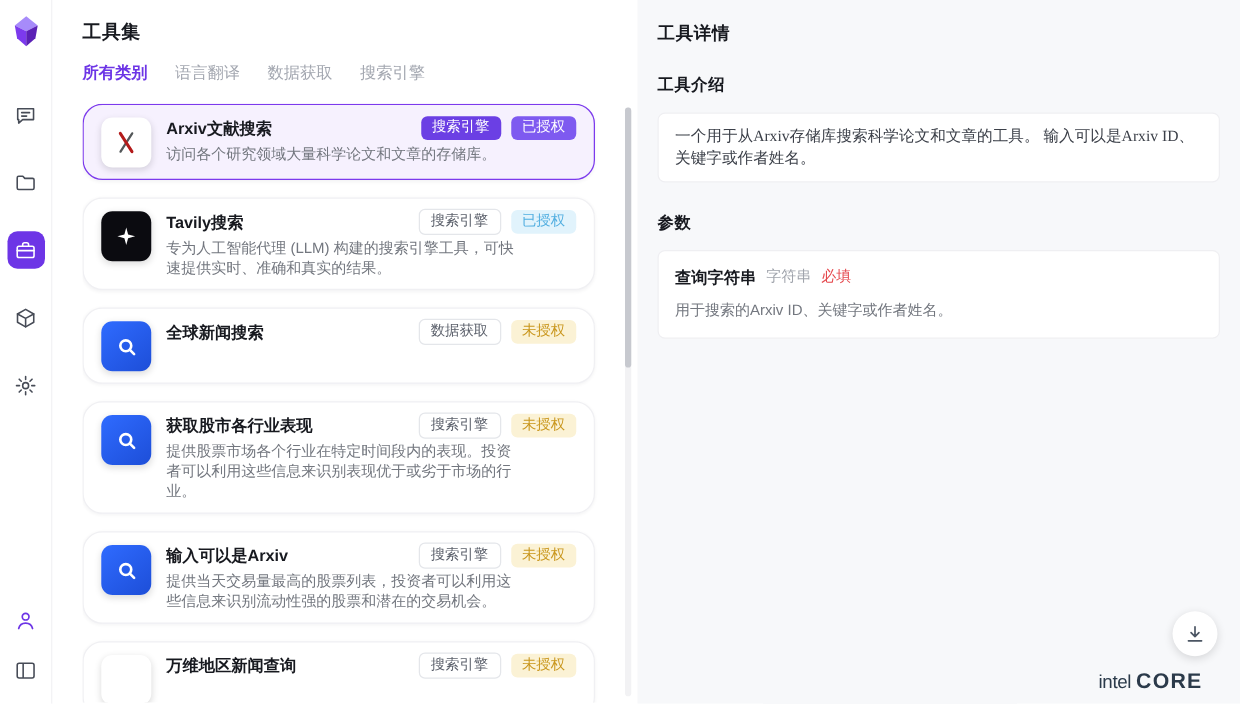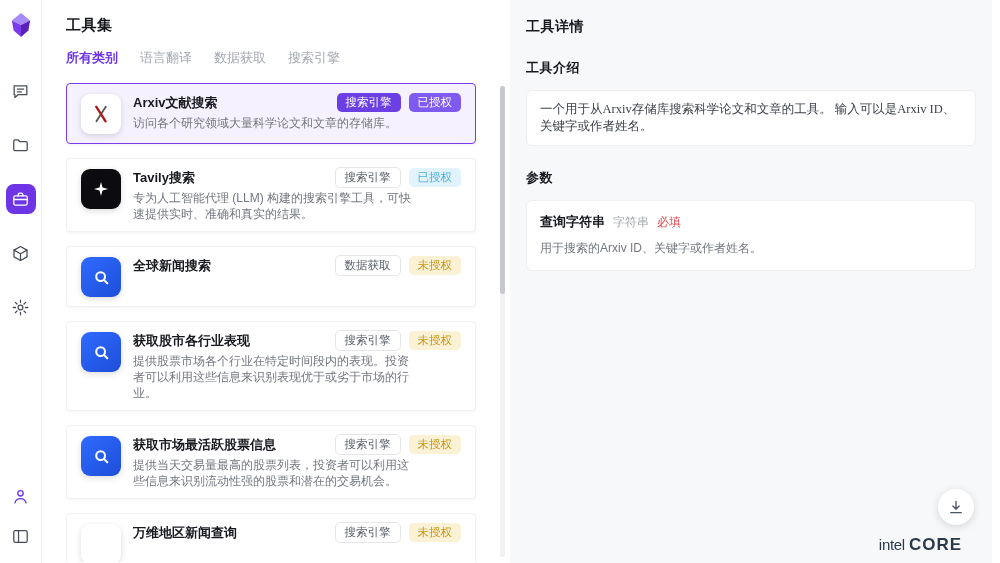--- a/index.html
+++ b/index.html
@@ -35,21 +35,21 @@
   .panel-title { font-size:15px; font-weight:700; margin:0; letter-spacing:0.5px; }
   .tabs { display:flex; gap:22px; margin-top:14px; font-size:13px; color:#a3a7b0; }
   .tab { cursor:pointer; }
   .tab.active { color:#6d35e6; font-weight:700; }
 
   .cards {
     margin-top:16px; padding-right:34px; display:flex; flex-direction:column; gap:14px;
     height:479px; overflow:hidden;
   }
   .card {
-    background:#fff; border:1px solid #f0f0f3; border-radius:4px;
+    background:#fff; border:1px solid #f0f0f3; border-radius:16px;
     padding:8px 14px 9px; display:flex; gap:12px; cursor:pointer;
     box-shadow:0 1px 3px rgba(17,24,39,0.05);
   }
   .card.selected { border:1.5px solid #7c3aed; background:#f6f1fe; }
   .tool-icon {
     width:40px; height:40px; flex:none; border-radius:9px; margin-top:2px;
     display:grid; place-items:center; background:#fff;
     box-shadow:0 2px 6px rgba(0,0,0,0.14);
   }
   .tool-icon.tavily { background:#0b0b10; }
@@ -86,21 +86,21 @@
   .detail-title { font-size:14px; font-weight:700; margin:2px 0 0; letter-spacing:0.5px; }
   .section-label { font-size:13px; font-weight:700; margin:23px 0 0; letter-spacing:0.5px; }
   .intro-card {
     margin-top:13px; background:#fff; border:1px solid #efeff2; border-radius:6px;
     padding:10px 13px; font-size:12.5px; color:#3c4049; line-height:17px;font-family:Liberation Serif, serif;
   }
   .param-card {
     margin-top:13px; background:#fff; border:1px solid #efeff2; border-radius:6px;
     padding:12px 13px 13px;
   }
-  .param-head { display:flex; align-items:center; gap:8px; }
+  .param-head { display:flex; align-items:flex-start; gap:8px; }
   .param-name { font-size:13px; font-weight:700; color:#17191f; }
   .param-type { font-size:12px; color:#a0a4ac; }
   .param-required { font-size:12px; color:#e5484d; }
   .param-desc { margin-top:9px; font-size:12px; color:#73777f; }
 
   .fab {
     position:absolute; right:18px; bottom:38px; width:36px; height:36px;
     border:none; border-radius:50%; background:#fff; color:#4b5563;
     box-shadow:0 2px 8px rgba(0,0,0,0.14); display:grid; place-items:center; cursor:pointer;
   }
@@ -261,21 +261,21 @@
 
       <article class="card">
         <div class="tool-icon bluebrand">
           <svg width="21" height="21" viewBox="0 0 24 24" fill="none" stroke="#ffffff" stroke-width="2.4" stroke-linecap="round">
             <circle cx="11" cy="11" r="5"></circle>
               <path d="M15 15l3.6 3.6"></path>
           </svg>
         </div>
         <div class="tool-body">
           <div class="tool-top">
-            <h4 class="tool-title">获取市场最活跃股票信息</h4>
+            <h4 class="tool-title">输入可以是Arxiv</h4>
             <div class="tool-tags">
               <span class="pill outline">搜索引擎</span>
               <span class="pill auth-yellow">未授权</span>
             </div>
           </div>
           <p class="tool-desc">提供当天交易量最高的股票列表，投资者可以利用这些信息来识别流动性强的股票和潜在的交易机会。</p>
         </div>
       </article>
 
       <article class="card">

